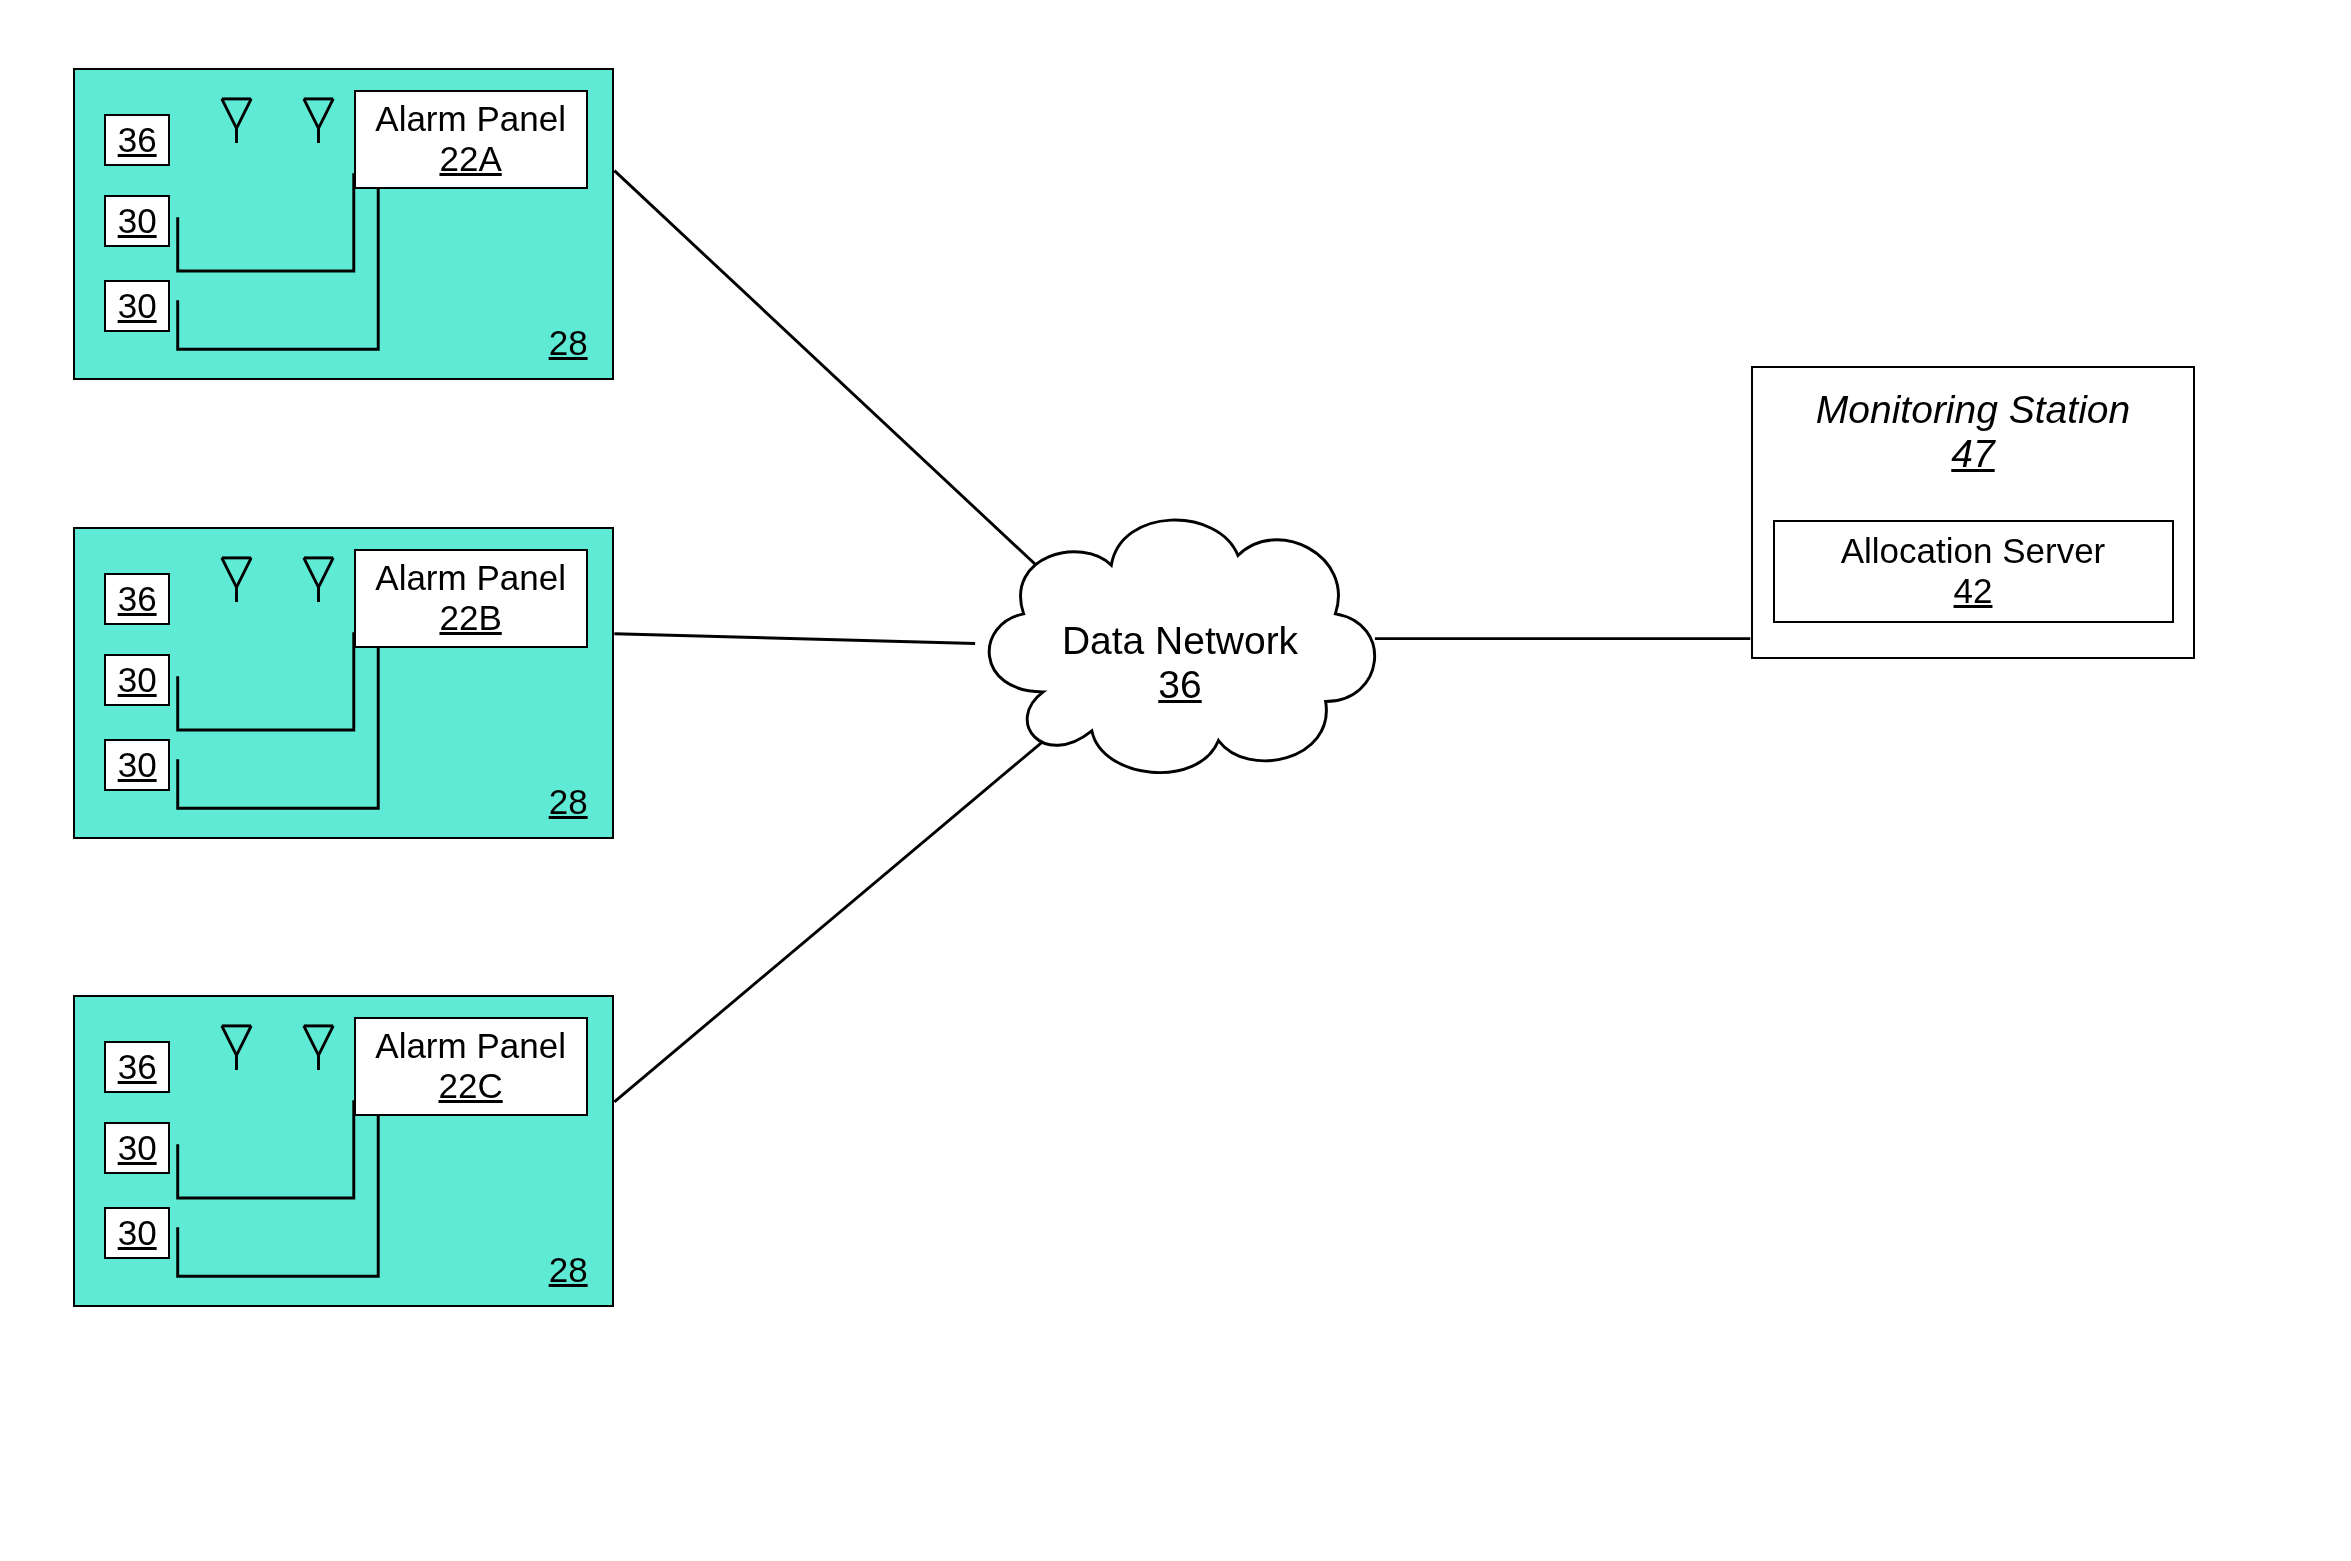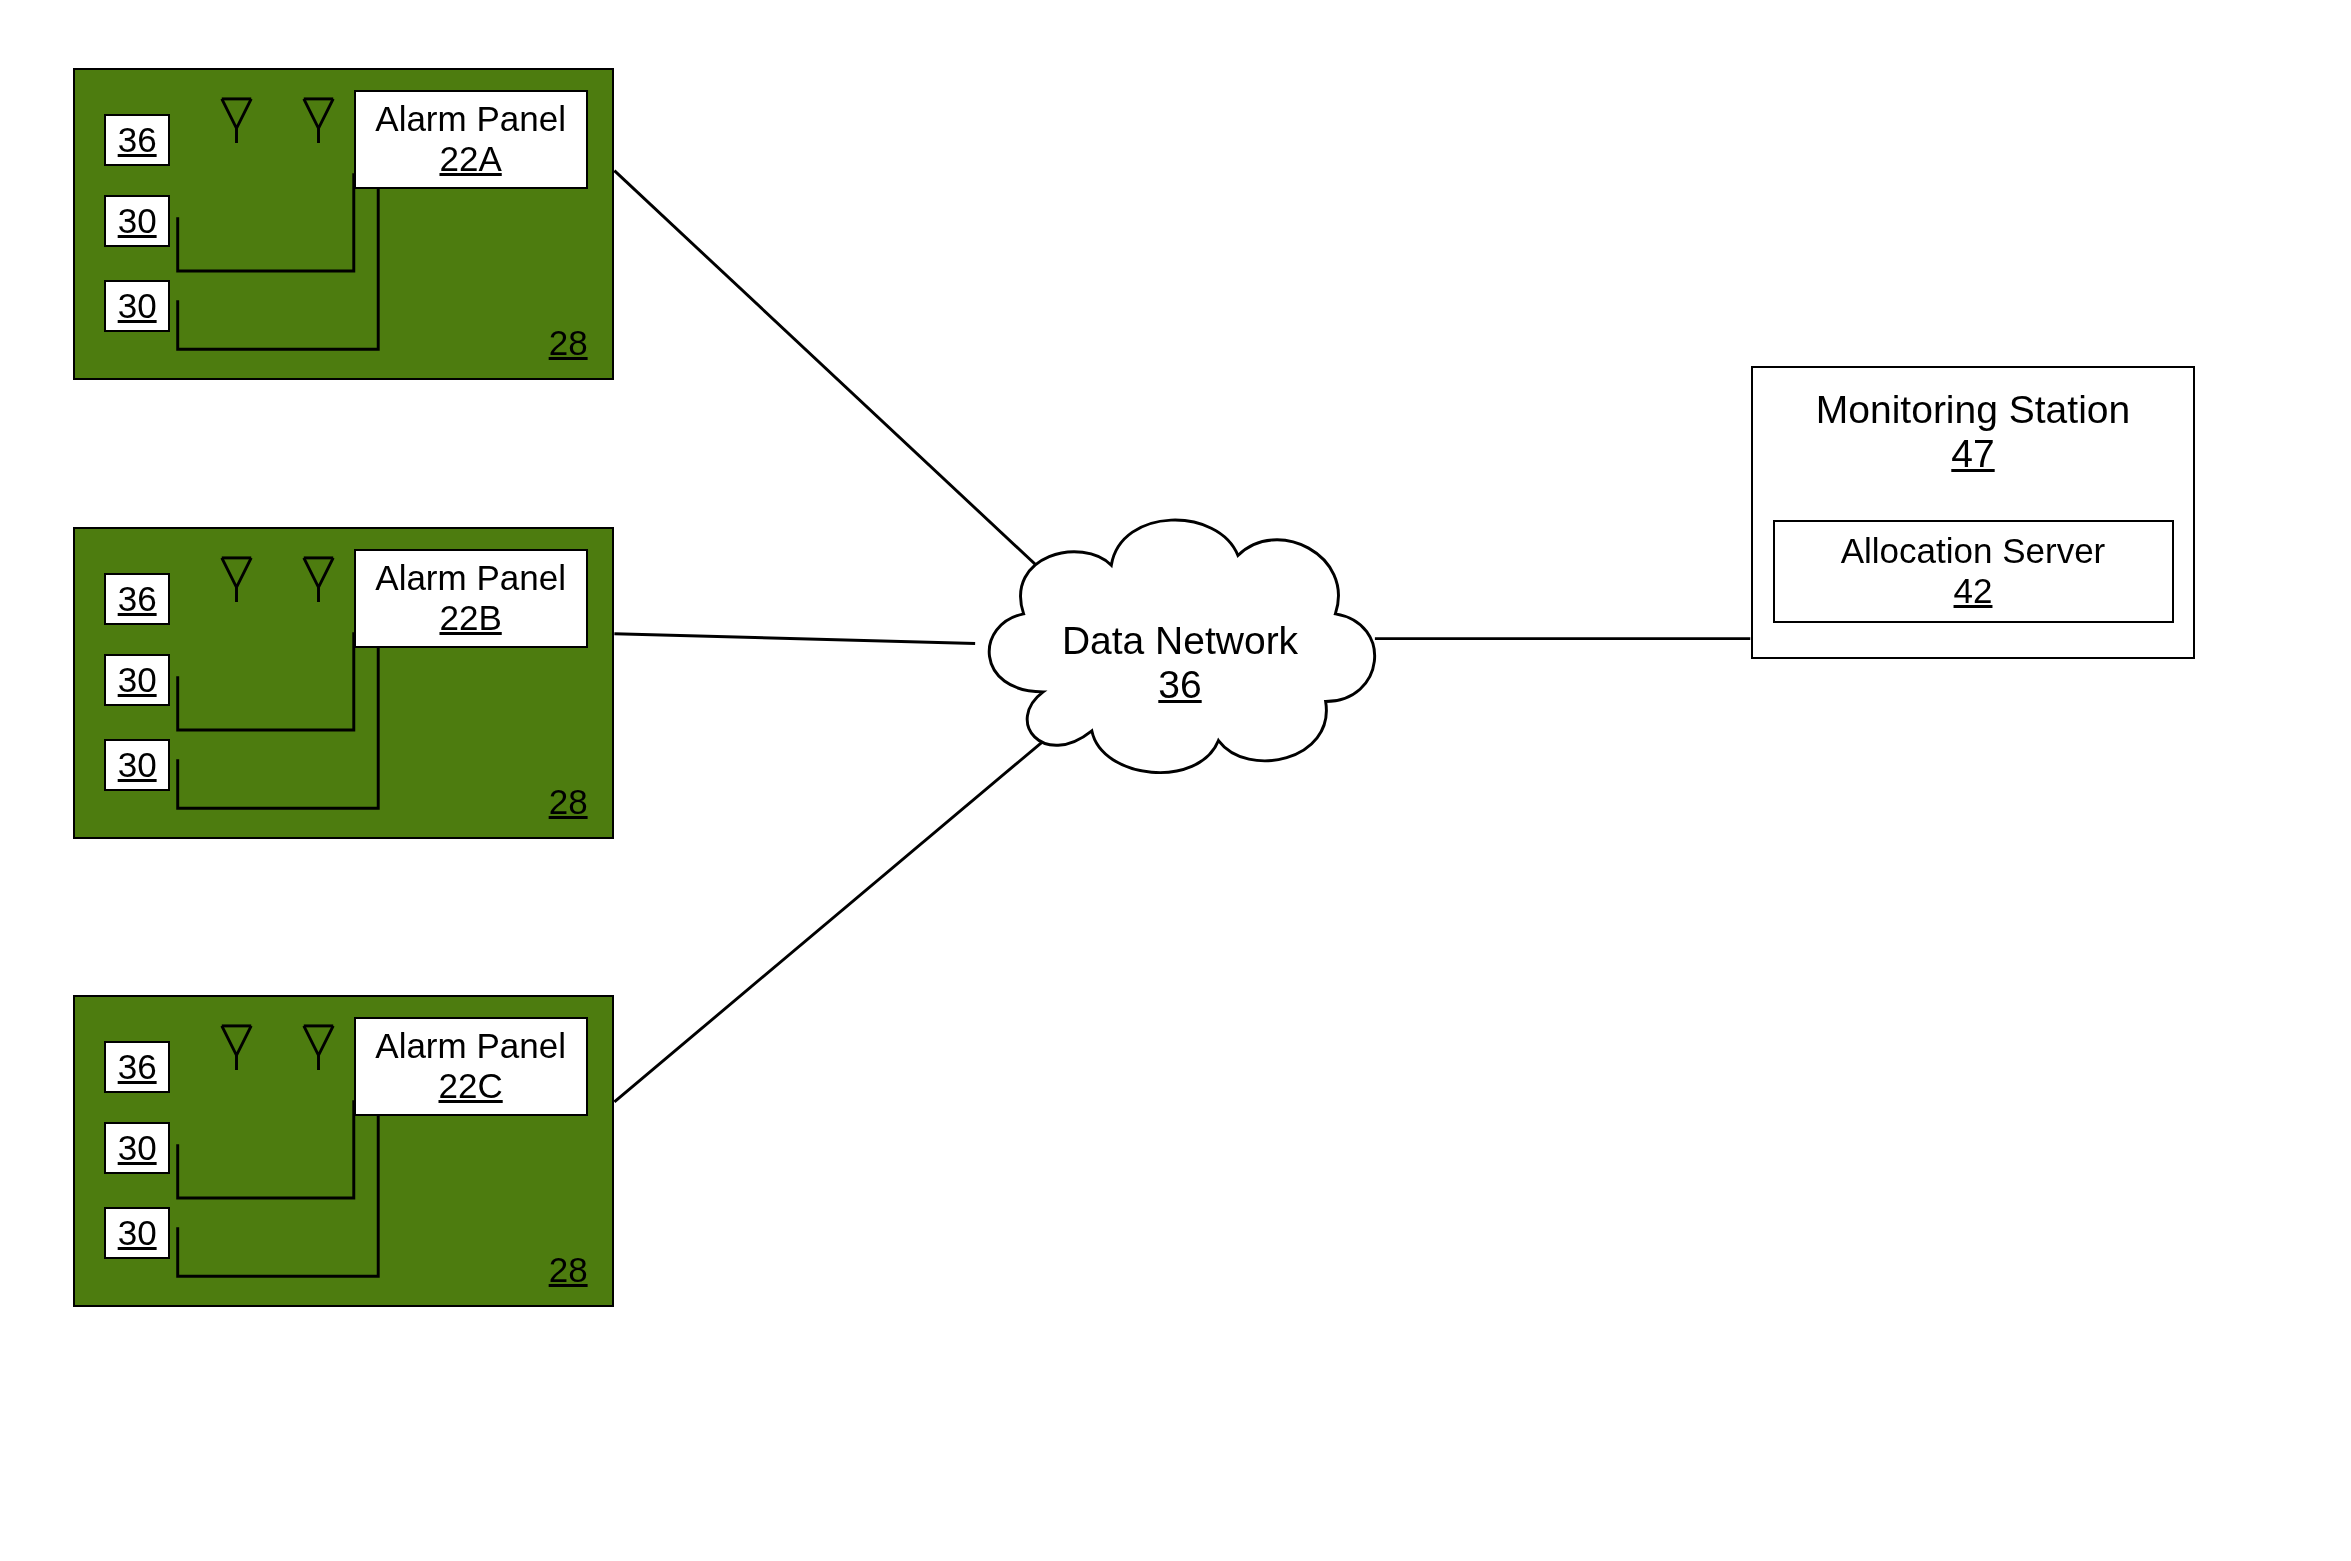--- a/index.html
+++ b/index.html
@@ -6,21 +6,21 @@
     body {
       font-family: Arial, Helvetica, sans-serif;
       background: white;
       width: 2351px;
       height: 1561px;
       position: relative;
     }
     .premise-box {
       position: absolute;
       border: 2.9px solid black;
-      background: #4d7c0f;
+      background: #5eead4;
     }
     .alarm-panel-box {
       position: absolute;
       border: 2.9px solid black;
       background: white;
       text-align: center;
       padding: 7.8px;
       font-size: 35px;
     }
     .sensor-box {
@@ -210,21 +210,21 @@
   <div class="sensor-box" style="left: 29px; top: 125px;">
     <span class="ref-num">30</span>
   </div>
   <div class="sensor-box" style="left: 29px; top: 210px;">
     <span class="ref-num">30</span>
   </div>
   <div class="premise-ref" style="right: 24.4px; bottom: 14.6px;">28</div>
 </div>
 
 <div class="monitoring-station-box" style="left: 1751px; top: 366px; width: 444px;">
-  <div style="margin-bottom: 4.9px;">
+  <div style="margin-bottom: 4.9px; font-style: italic;">
     <span>Monitoring Station</span><br>
     <span class="ref-num">47</span>
   </div>
   <div class="server-box" style="margin-top: 44px;">
     <span>Allocation Server</span><br>
     <span class="ref-num">42</span>
   </div>
 </div>
 
 

